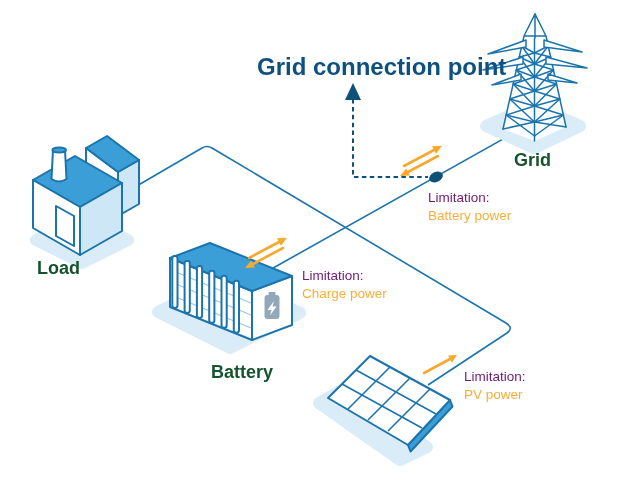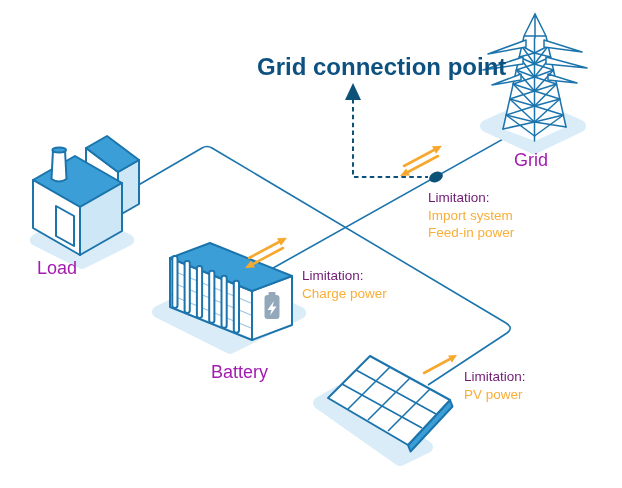--- a/index.html
+++ b/index.html
@@ -1,19 +1,19 @@
 <!DOCTYPE html>
 <html><head>
 <meta charset="utf-8">
 <style>
   html,body{margin:0;padding:0;background:#fff;}
   .canvas{position:relative;width:622px;height:488px;background:#ffffff;overflow:hidden;
           font-family:"Liberation Sans", sans-serif;}
   .canvas svg{position:absolute;left:0;top:0;}
-  .label{position:absolute;font-weight:normal;font-size:18px;color:#a21caf;white-space:nowrap;}
+  .label{position:absolute;font-weight:bold;font-size:18px;color:#14532d;white-space:nowrap;}
   .title{position:absolute;font-weight:bold;font-size:24px;color:#0C5180;white-space:nowrap;}
   .lim{position:absolute;font-size:13.5px;line-height:17.5px;white-space:nowrap;}
   .lim-heading{color:#701a75;}
   .lim-line{color:#F9AE38;}
 
   
   .ln{fill:none;stroke:#1C74AC;stroke-width:1.6;}
   .o2{stroke:#1C74AC;stroke-width:2;stroke-linejoin:round;}
   .f-white{fill:#ffffff;}
   .f-mid{fill:#3B9ED7;}
@@ -137,22 +137,21 @@
   </svg>
 
   <div class="title" style="left:257px;top:53px">Grid connection point</div>
 
   <div class="label" style="left:37px;top:258px">Load</div>
   <div class="label" style="left:211px;top:362px">Battery</div>
   <div class="label" style="left:514px;top:150px">Grid</div>
 
   <div class="lim" style="left:428px;top:189px">
     <div class="lim-heading">Limitation:</div>
-    <div class="lim-line">Import system</div>
-    <div class="lim-line">Feed-in power</div>
+    <div class="lim-line">Battery power</div>
   </div>
 
   <div class="lim" style="left:302px;top:267px">
     <div class="lim-heading">Limitation:</div>
     <div class="lim-line">Charge power</div>
   </div>
 
   <div class="lim" style="left:464px;top:368px">
     <div class="lim-heading">Limitation:</div>
     <div class="lim-line">PV power</div>

